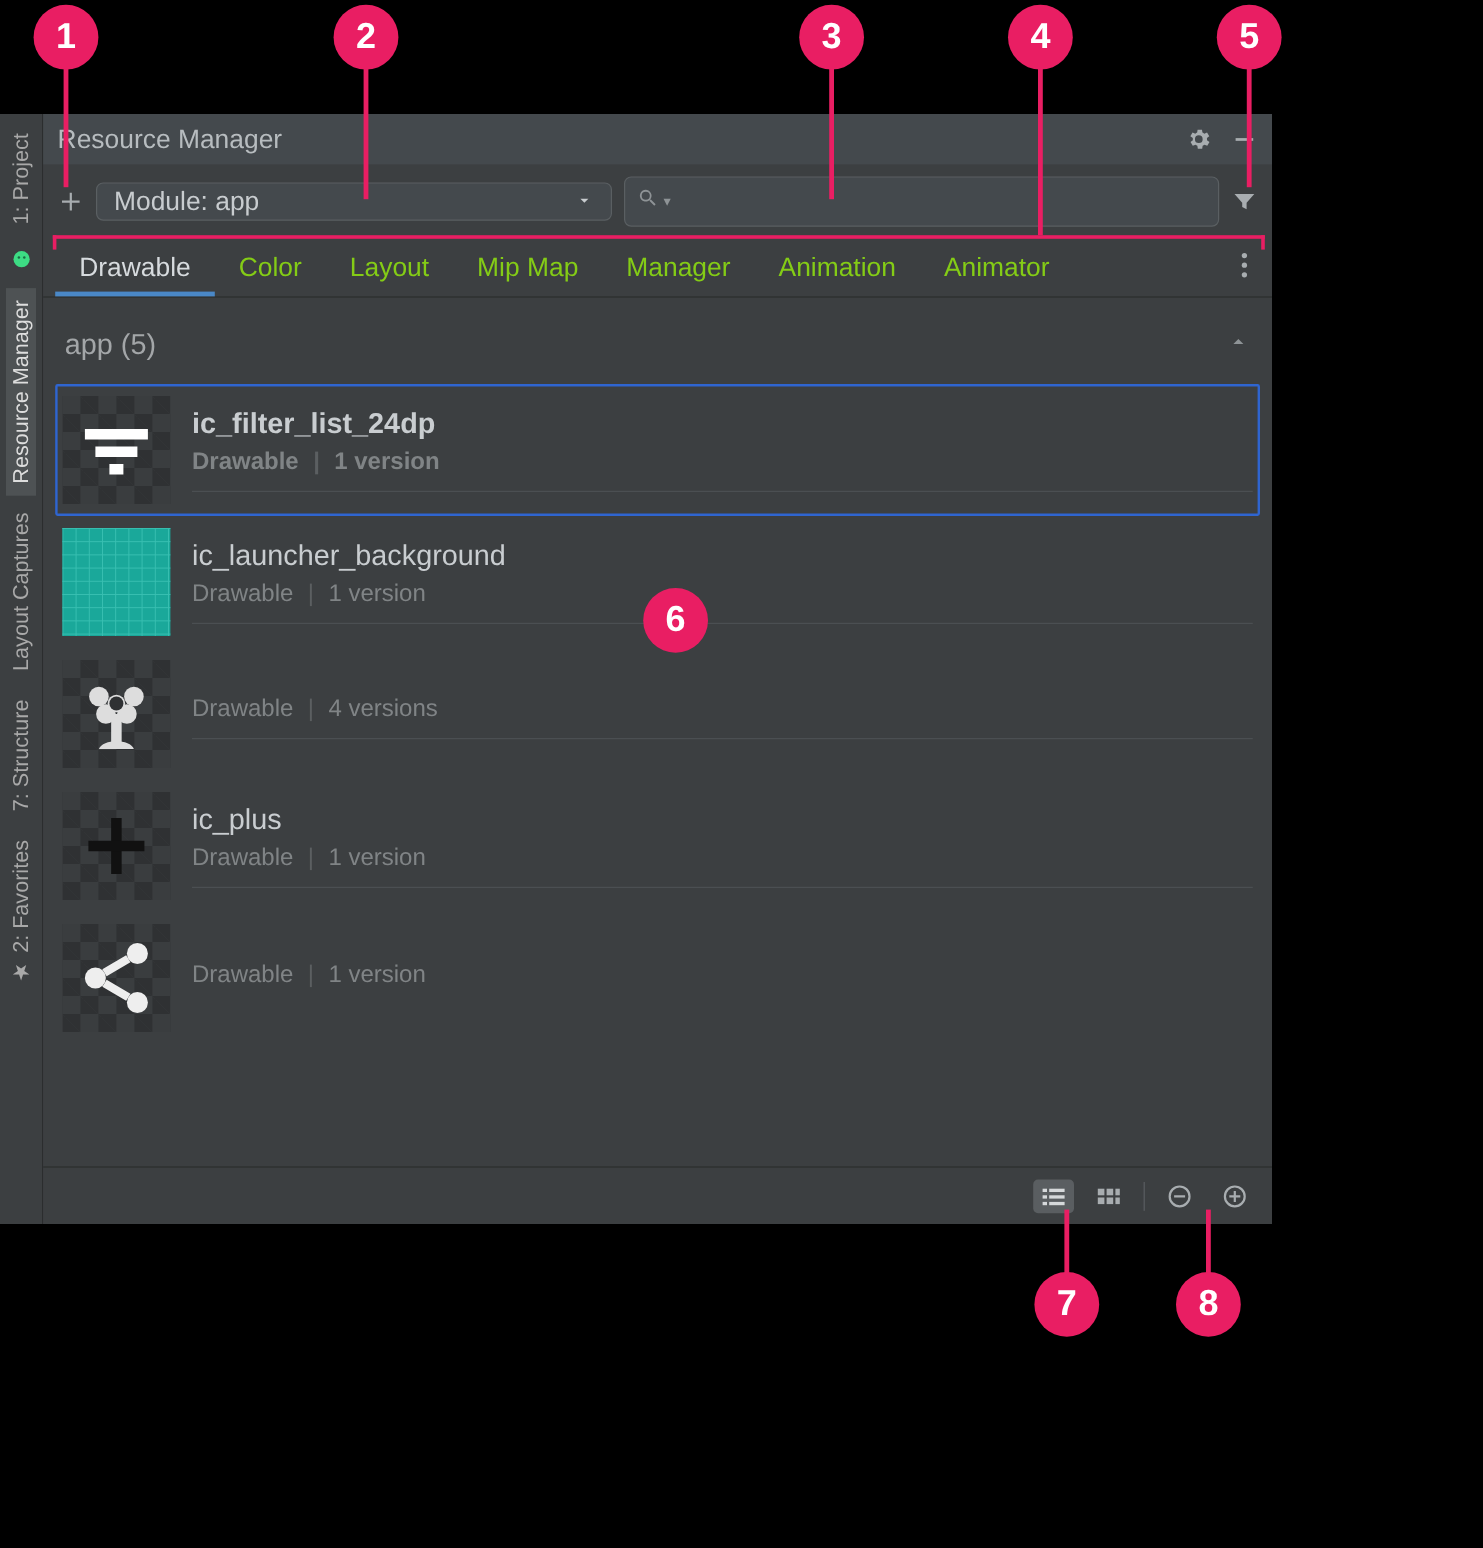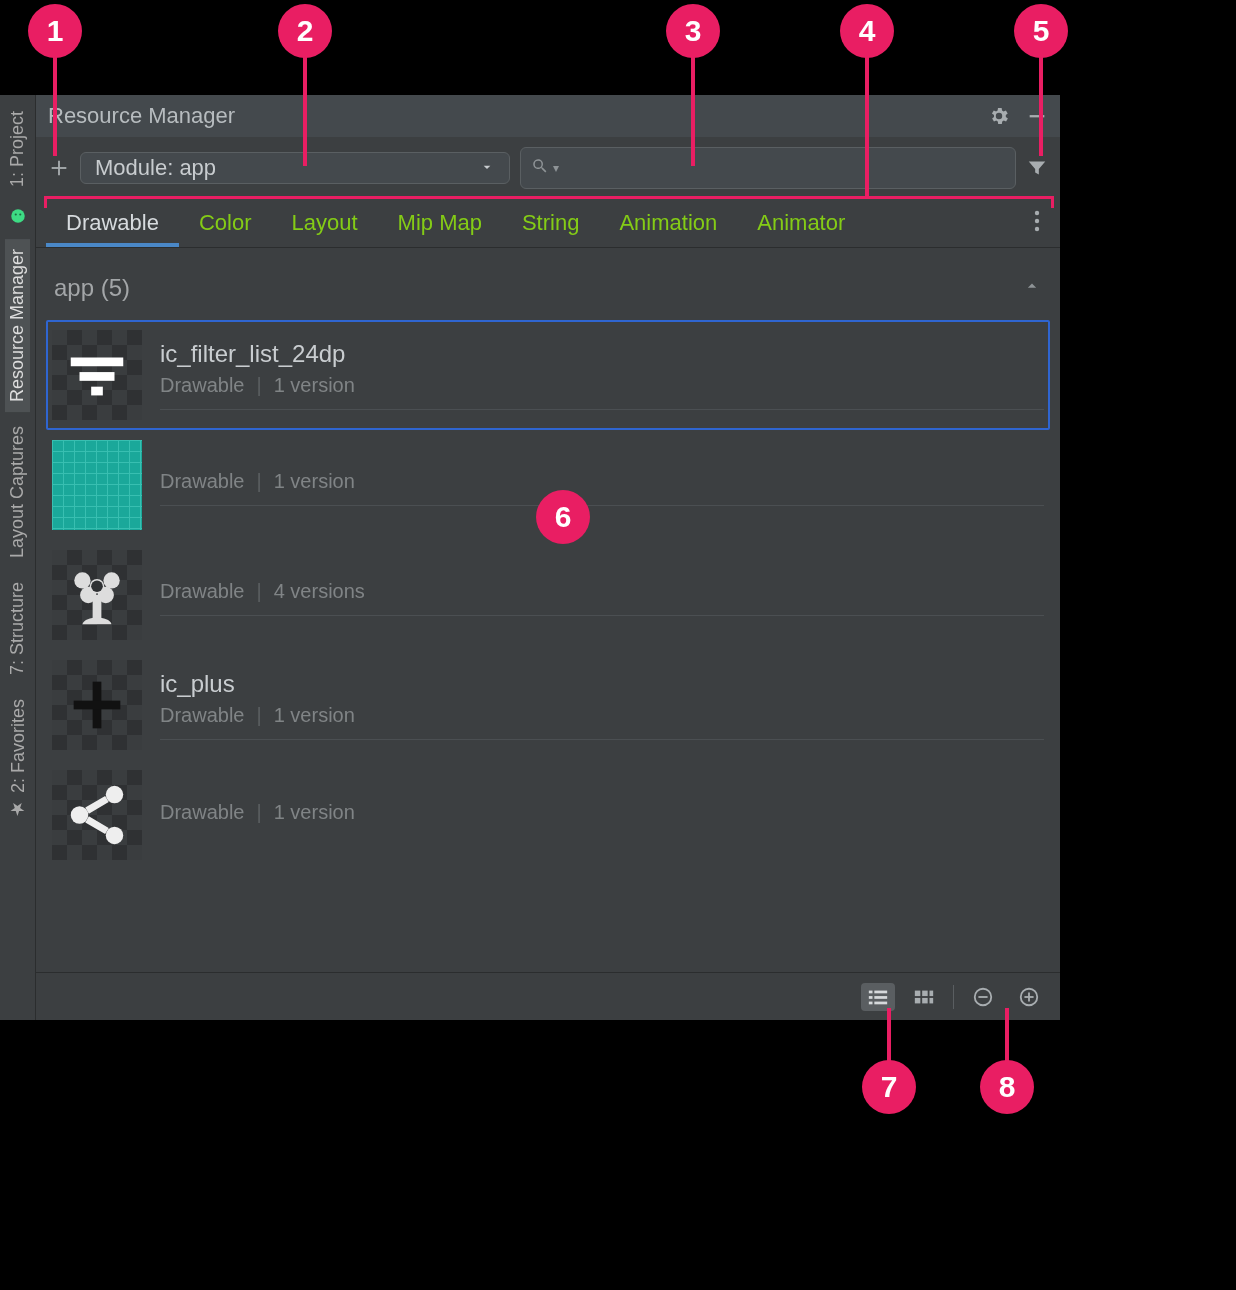--- a/index.html
+++ b/index.html
@@ -143,20 +143,21 @@
   .row .meta-line {
     border-bottom: 1px solid #4b4f52;
     padding-bottom: 12px;
     flex: 1;
   }
   .row:last-child .meta-line { border-bottom: 0; }
   .row.selected {
     outline: 2px solid #2f65d0;
     outline-offset: -2px;
     background: #3c3f41;
+    font-weight: bold;
   }
   .thumb {
     width: 90px; height: 90px;
     background:
       linear-gradient(45deg,#2f3133 25%,transparent 25%,transparent 75%,#2f3133 75%),
       linear-gradient(45deg,#2f3133 25%,#3a3d3f 25%,#3a3d3f 75%,#2f3133 75%);
     background-size: 30px 30px;
     background-position: 0 0, 15px 15px;
     display: flex; align-items: center; justify-content: center;
     flex-shrink: 0;
@@ -288,21 +289,21 @@
             <path d="M3 5h18l-7 8v6l-4-2v-4z"></path>
           </svg>
       </span>
     </div>
 
     <div class="tabs">
       <div class="tab active"><span>Drawable</span></div>
       <div class="tab"><span>Color</span></div>
       <div class="tab"><span>Layout</span></div>
       <div class="tab"><span>Mip Map</span></div>
-      <div class="tab"><span>String</span></div>
+      <div class="tab"><span>Manager</span></div>
       <div class="tab"><span>Animation</span></div>
       <div class="tab"><span>Animator</span></div>
       <span class="more">
         <svg width="6" height="22" viewBox="0 0 6 22" fill="currentColor">
             <circle cx="3" cy="3" r="2.2"></circle>
             <circle cx="3" cy="11" r="2.2"></circle>
             <circle cx="3" cy="19" r="2.2"></circle>
           </svg>
       </span>
     </div>
@@ -333,20 +334,21 @@
             <span>Drawable</span>
             <span class="sep">|</span>
             <span>1 version</span>
           </div>
         </div>
       </div>
 
       <div class="row">
         <div class="thumb teal"></div>
         <div class="meta-line">
+          <div class="row-title">ic_launcher_background</div>
           <div class="row-sub">
             <span>Drawable</span>
             <span class="sep">|</span>
             <span>1 version</span>
           </div>
         </div>
       </div>
 
       <div class="row">
         <div class="thumb">

